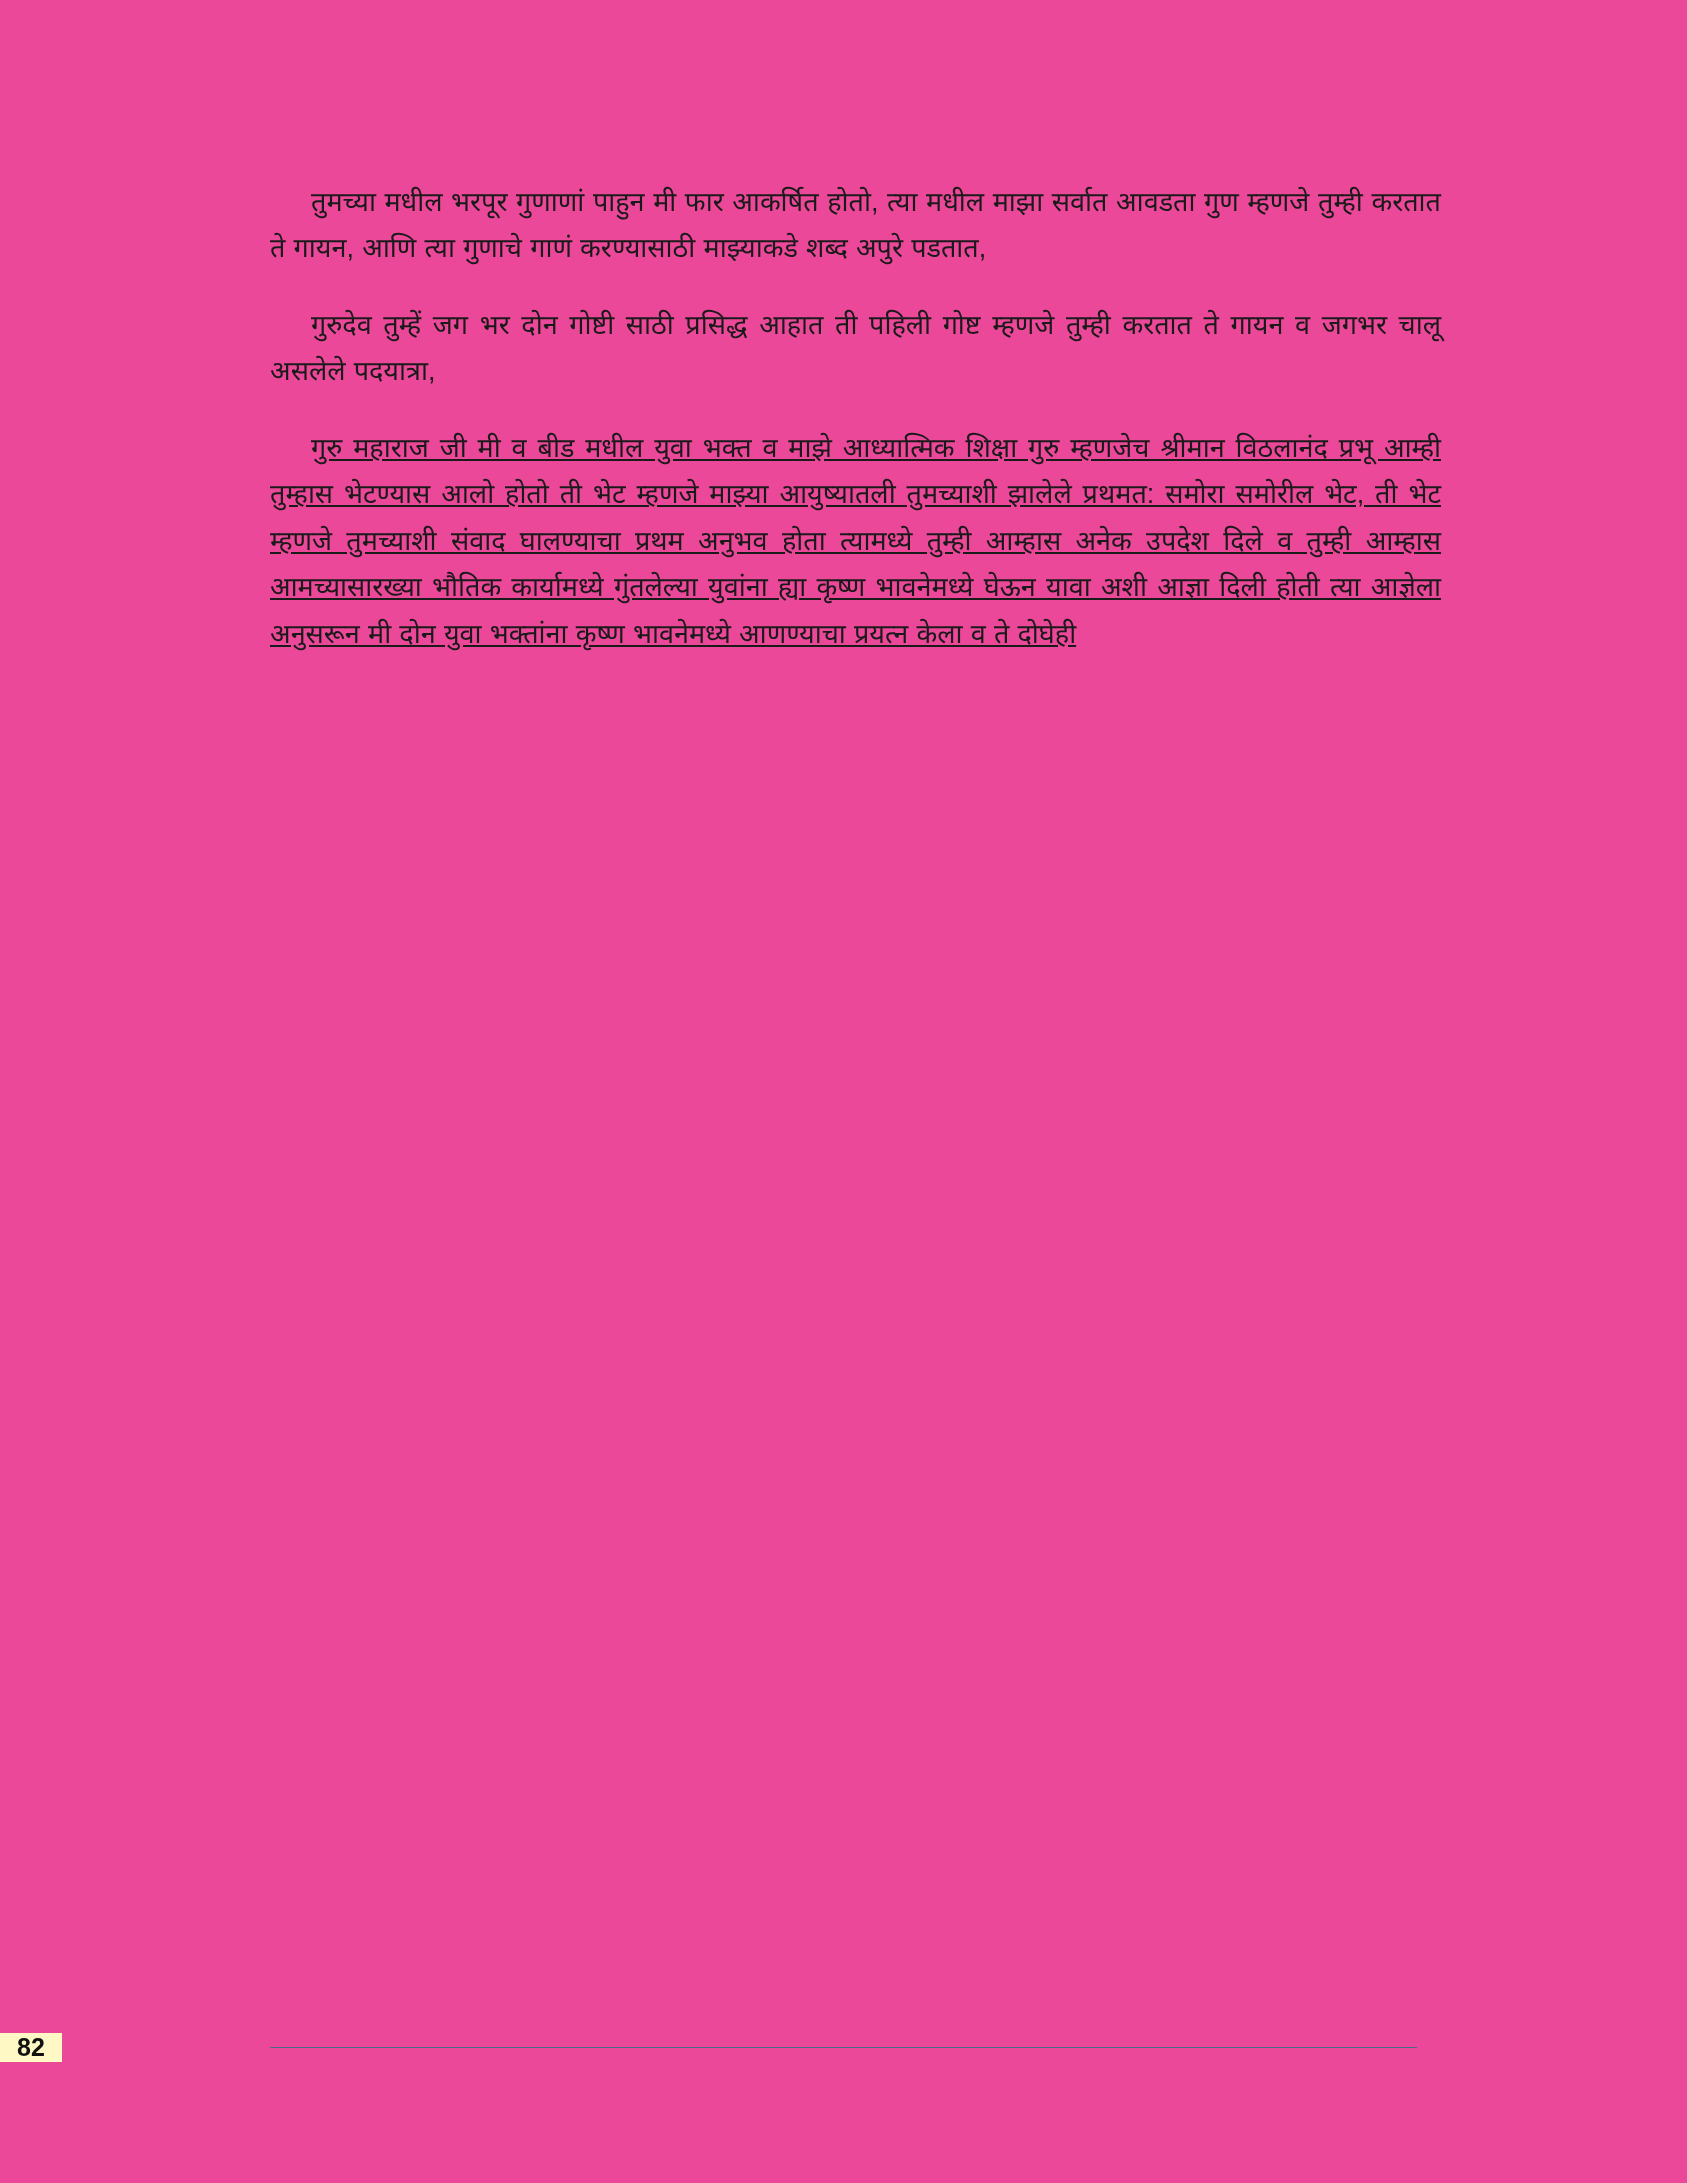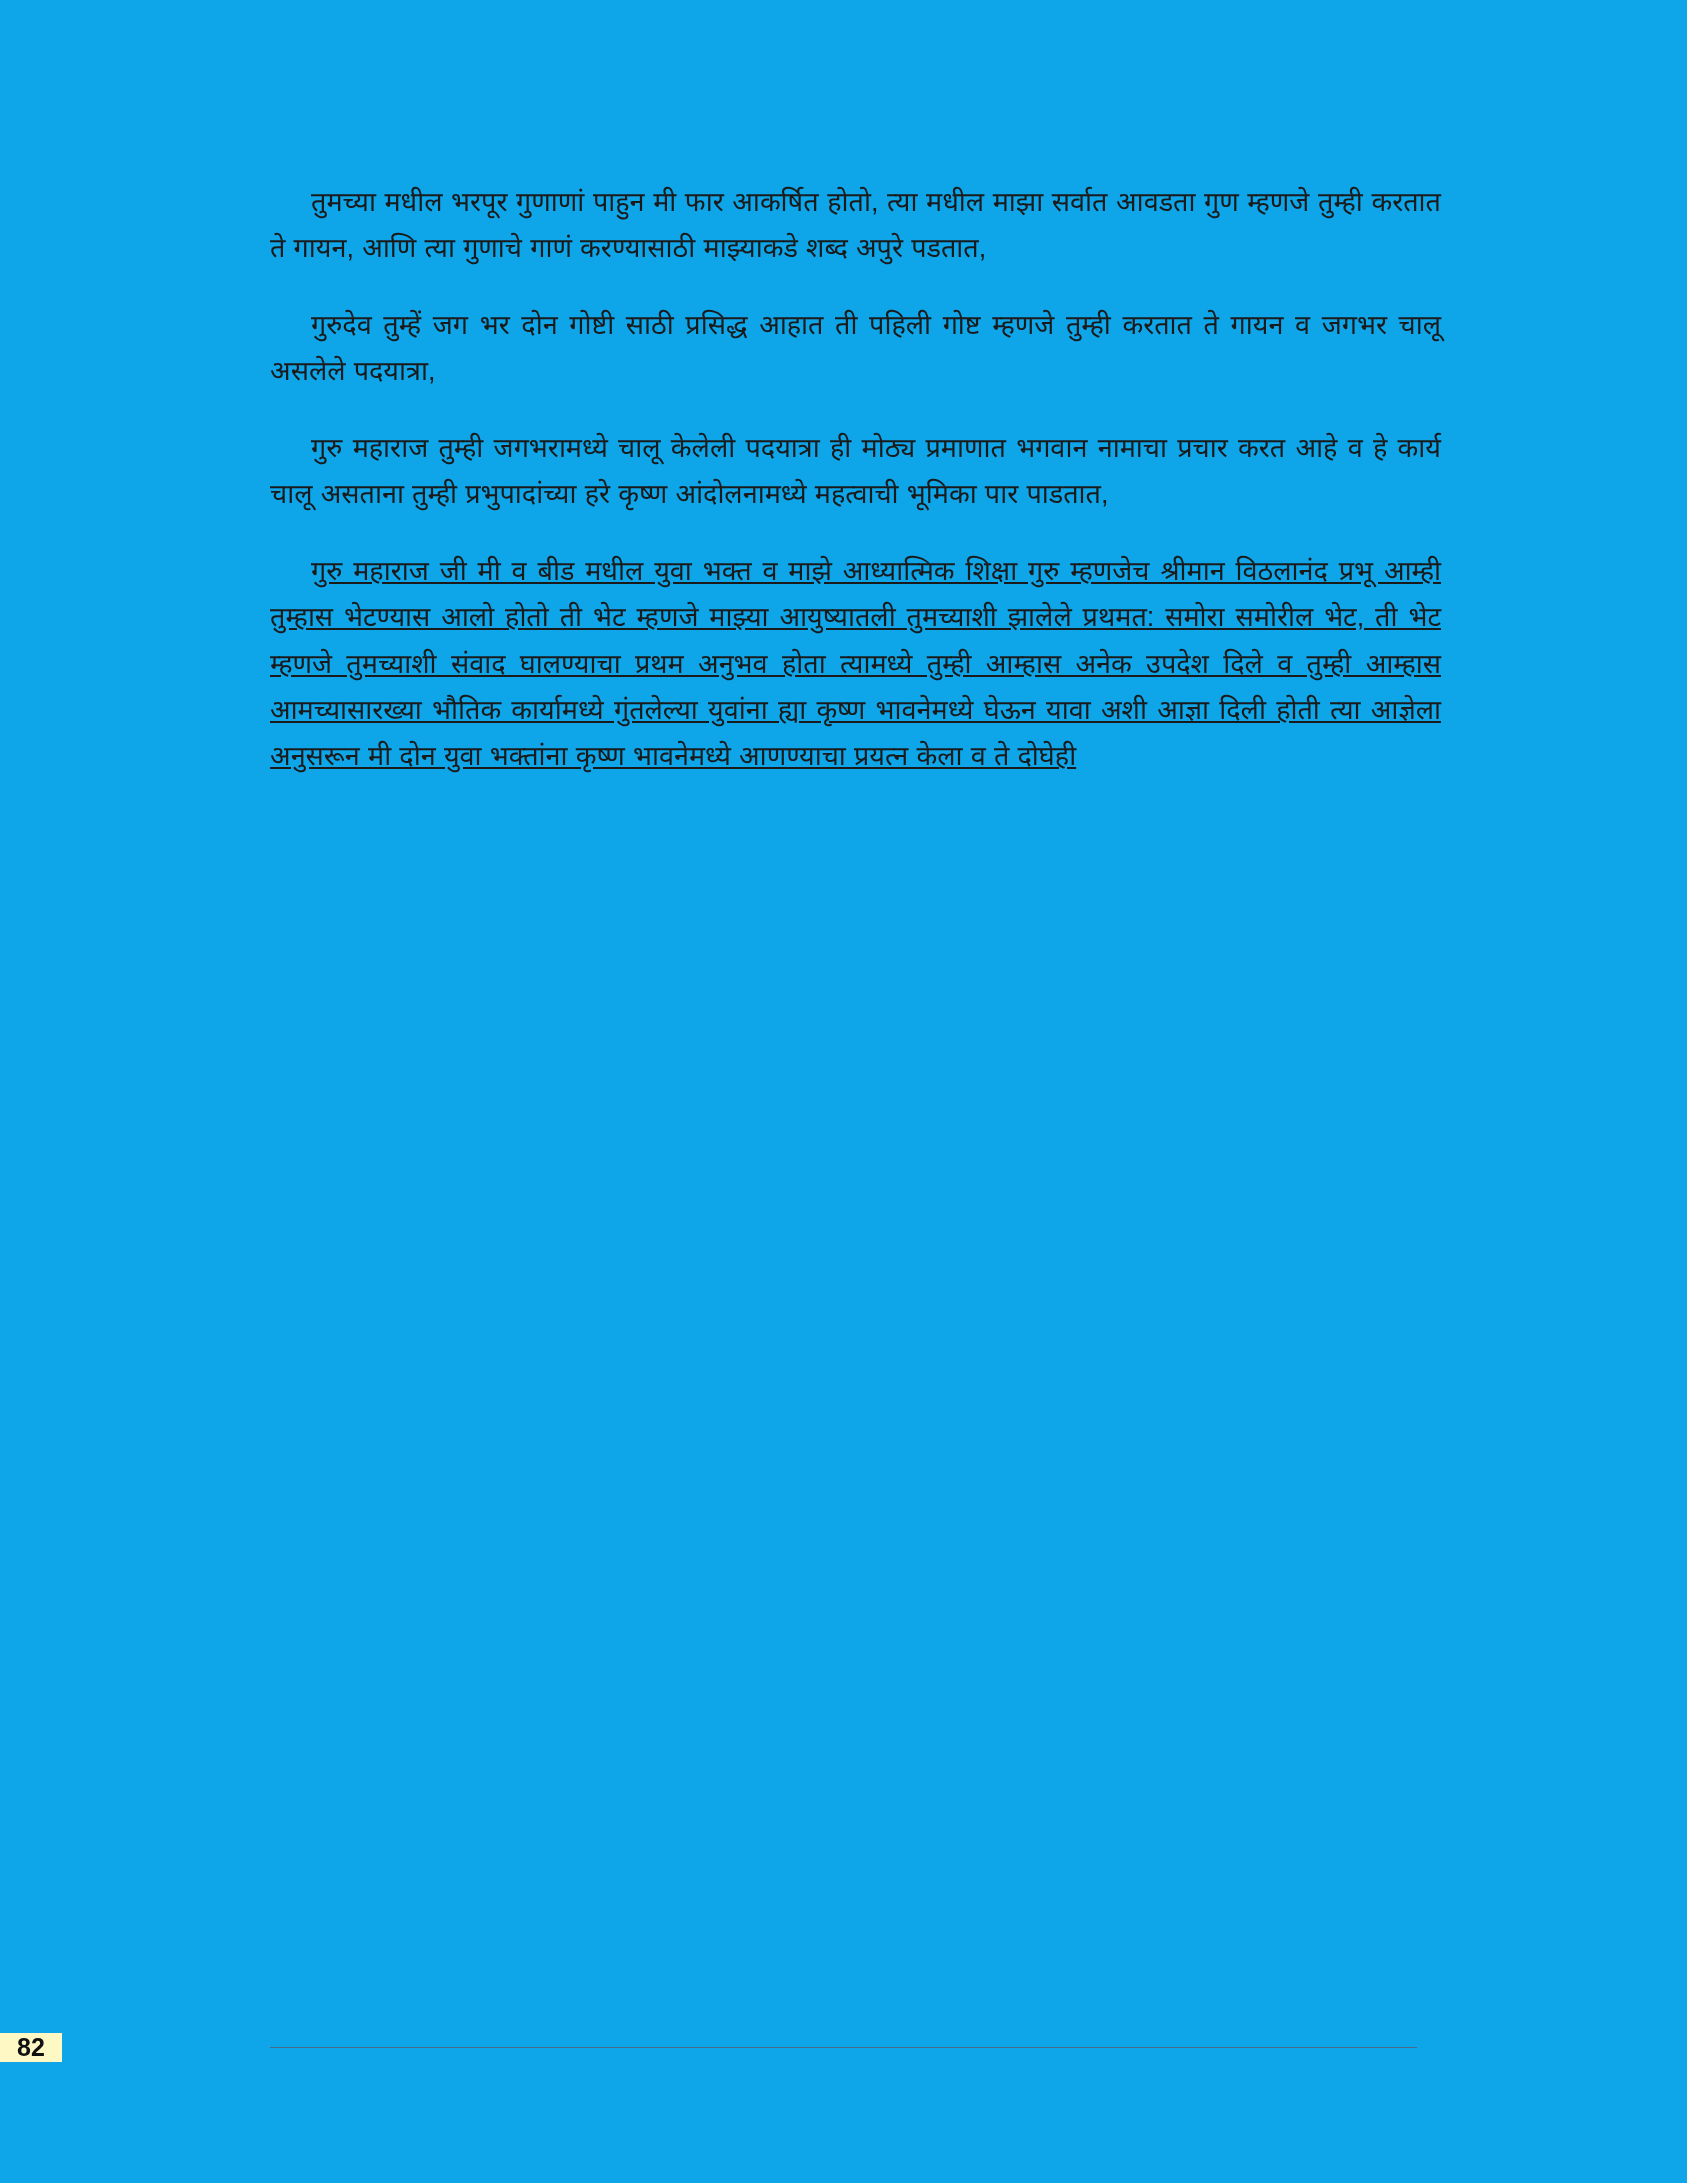--- a/index.html
+++ b/index.html
@@ -10,21 +10,21 @@
     width: 1687px;
     height: 2183px;
     background: #fdf8c4;
     font-family: "Liberation Sans", sans-serif;
   }
   .page {
     position: relative;
     width: 1687px;
     height: 2183px;
     box-sizing: border-box;
-    background: #0ea5e9;
+    background: #ec4899;
   }
   .content {
     position: absolute;
     left: 270px;
     top: 179px;
     width: 1171px;
   }
   .para {
     font-family: "Liberation Sans", sans-serif;
     font-size: 27px;
@@ -81,21 +81,20 @@
   }
 </style>
 </head>
 <body>
 
 <div class="page">
 
   <div class="content">
     <p class="para">तुमच्या मधील भरपूर गुणाणां पाहुन मी फार आकर्षित होतो, त्या मधील माझा सर्वात आवडता गुण म्हणजे तुम्ही करतात ते गायन, आणि त्या गुणाचे गाणं करण्यासाठी माझ्याकडे शब्द अपुरे पडतात,</p>
     <p class="para">गुरुदेव तुम्हें जग भर दोन गोष्टी साठी प्रसिद्ध आहात ती पहिली गोष्ट म्हणजे तुम्ही करतात ते गायन व जगभर चालू असलेले पदयात्रा,</p>
-    <p class="para">गुरु महाराज तुम्ही जगभरामध्ये चालू केलेली पदयात्रा ही मोठ्य प्रमाणात भगवान नामाचा प्रचार करत आहे व हे कार्य चालू असताना तुम्ही प्रभुपादांच्या हरे कृष्ण आंदोलनामध्ये महत्वाची भूमिका पार पाडतात,</p>
     <p class="para">गुरु महाराज जी मी व बीड मधील युवा भक्त व माझे आध्यात्मिक शिक्षा गुरु म्हणजेच श्रीमान विठलानंद प्रभू आम्ही तुम्हास भेटण्यास आलो होतो ती भेट म्हणजे माझ्या आयुष्यातली तुमच्याशी झालेले प्रथमत: समोरा समोरील भेट, ती भेट म्हणजे तुमच्याशी संवाद घालण्याचा प्रथम अनुभव होता त्यामध्ये तुम्ही आम्हास अनेक उपदेश दिले व तुम्ही आम्हास आमच्यासारख्या भौतिक कार्यामध्ये गुंतलेल्या युवांना ह्या कृष्ण भावनेमध्ये घेऊन यावा अशी आज्ञा दिली होती त्या आज्ञेला अनुसरून मी दोन युवा भक्तांना कृष्ण भावनेमध्ये आणण्याचा प्रयत्न केला व ते दोघेही</p>
   </div>
 
   <div class="footer">
     <div class="footer-inner">
       <div class="rule rule-left"></div>
       <div class="rule rule-right"></div>
       <div class="page-number">82</div>
     </div>
   </div>

